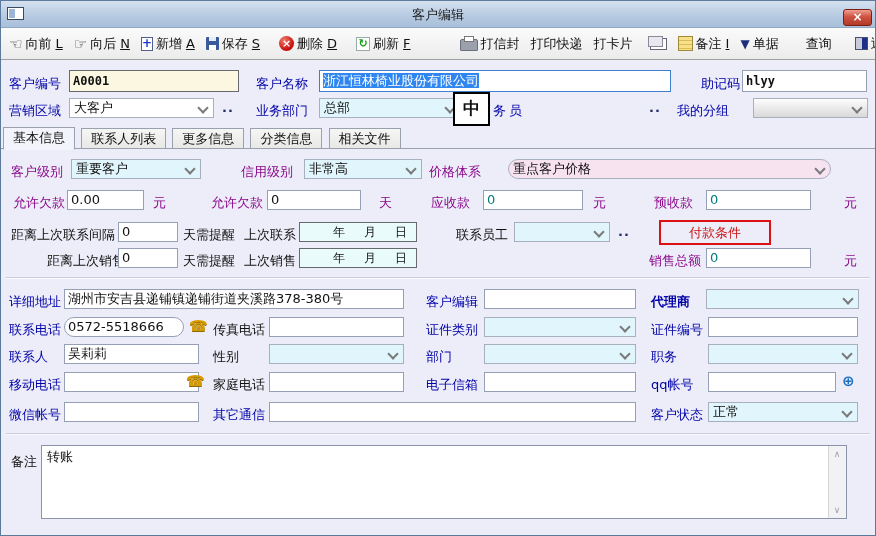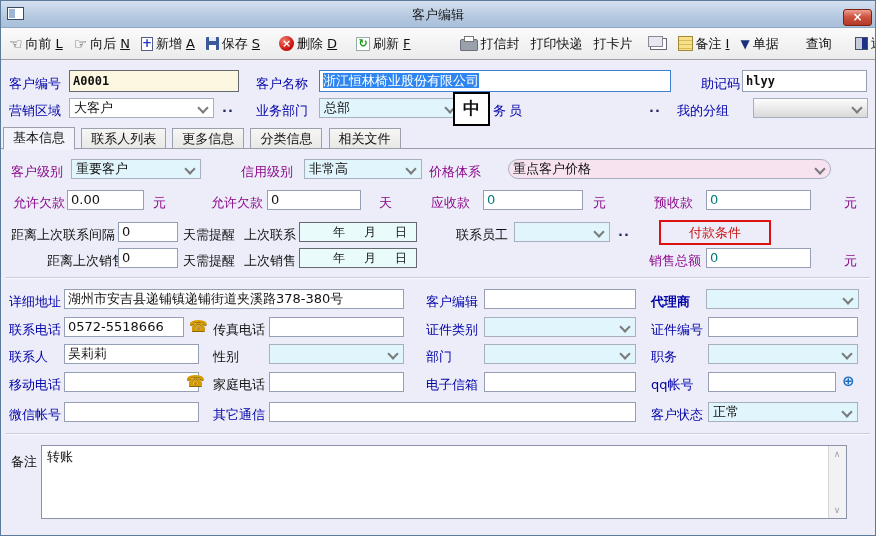--- a/index.html
+++ b/index.html
@@ -227,21 +227,21 @@
   <div class="sep" style="top:276px;"></div>
 
   <div class="lbl blue" style="left:8px;top:292px;">详细地址</div>
   <div class="inp" style="left:63px;top:288px;width:340px;">湖州市安吉县递铺镇递铺街道夹溪路378-380号</div>
   <div class="lbl blue" style="left:425px;top:292px;">客户编辑</div>
   <div class="inp" style="left:483px;top:288px;width:152px;"></div>
   <div class="lbl blue" style="left:650px;top:292px;font-weight:bold;">代理商</div>
   <div class="dd cyan" style="left:705px;top:288px;width:153px;"></div>
 
   <div class="lbl blue" style="left:8px;top:320px;">联系电话</div>
-  <div class="inp" style="left:63px;top:316px;width:120px;">0572-5518666</div>
+  <div class="inp" style="left:63px;top:316px;width:120px;border-radius:10px;">0572-5518666</div>
   <div class="phoneic" style="left:188px;top:316px;">☎</div>
   <div class="lbl black" style="left:212px;top:320px;">传真电话</div>
   <div class="inp" style="left:268px;top:316px;width:135px;"></div>
   <div class="lbl blue" style="left:425px;top:320px;">证件类别</div>
   <div class="dd cyan" style="left:483px;top:316px;width:152px;"></div>
   <div class="lbl blue" style="left:650px;top:320px;">证件编号</div>
   <div class="inp" style="left:707px;top:316px;width:150px;"></div>
 
   <div class="lbl blue" style="left:8px;top:347px;">联系人</div>
   <div class="inp" style="left:63px;top:343px;width:135px;">吴莉莉</div>

